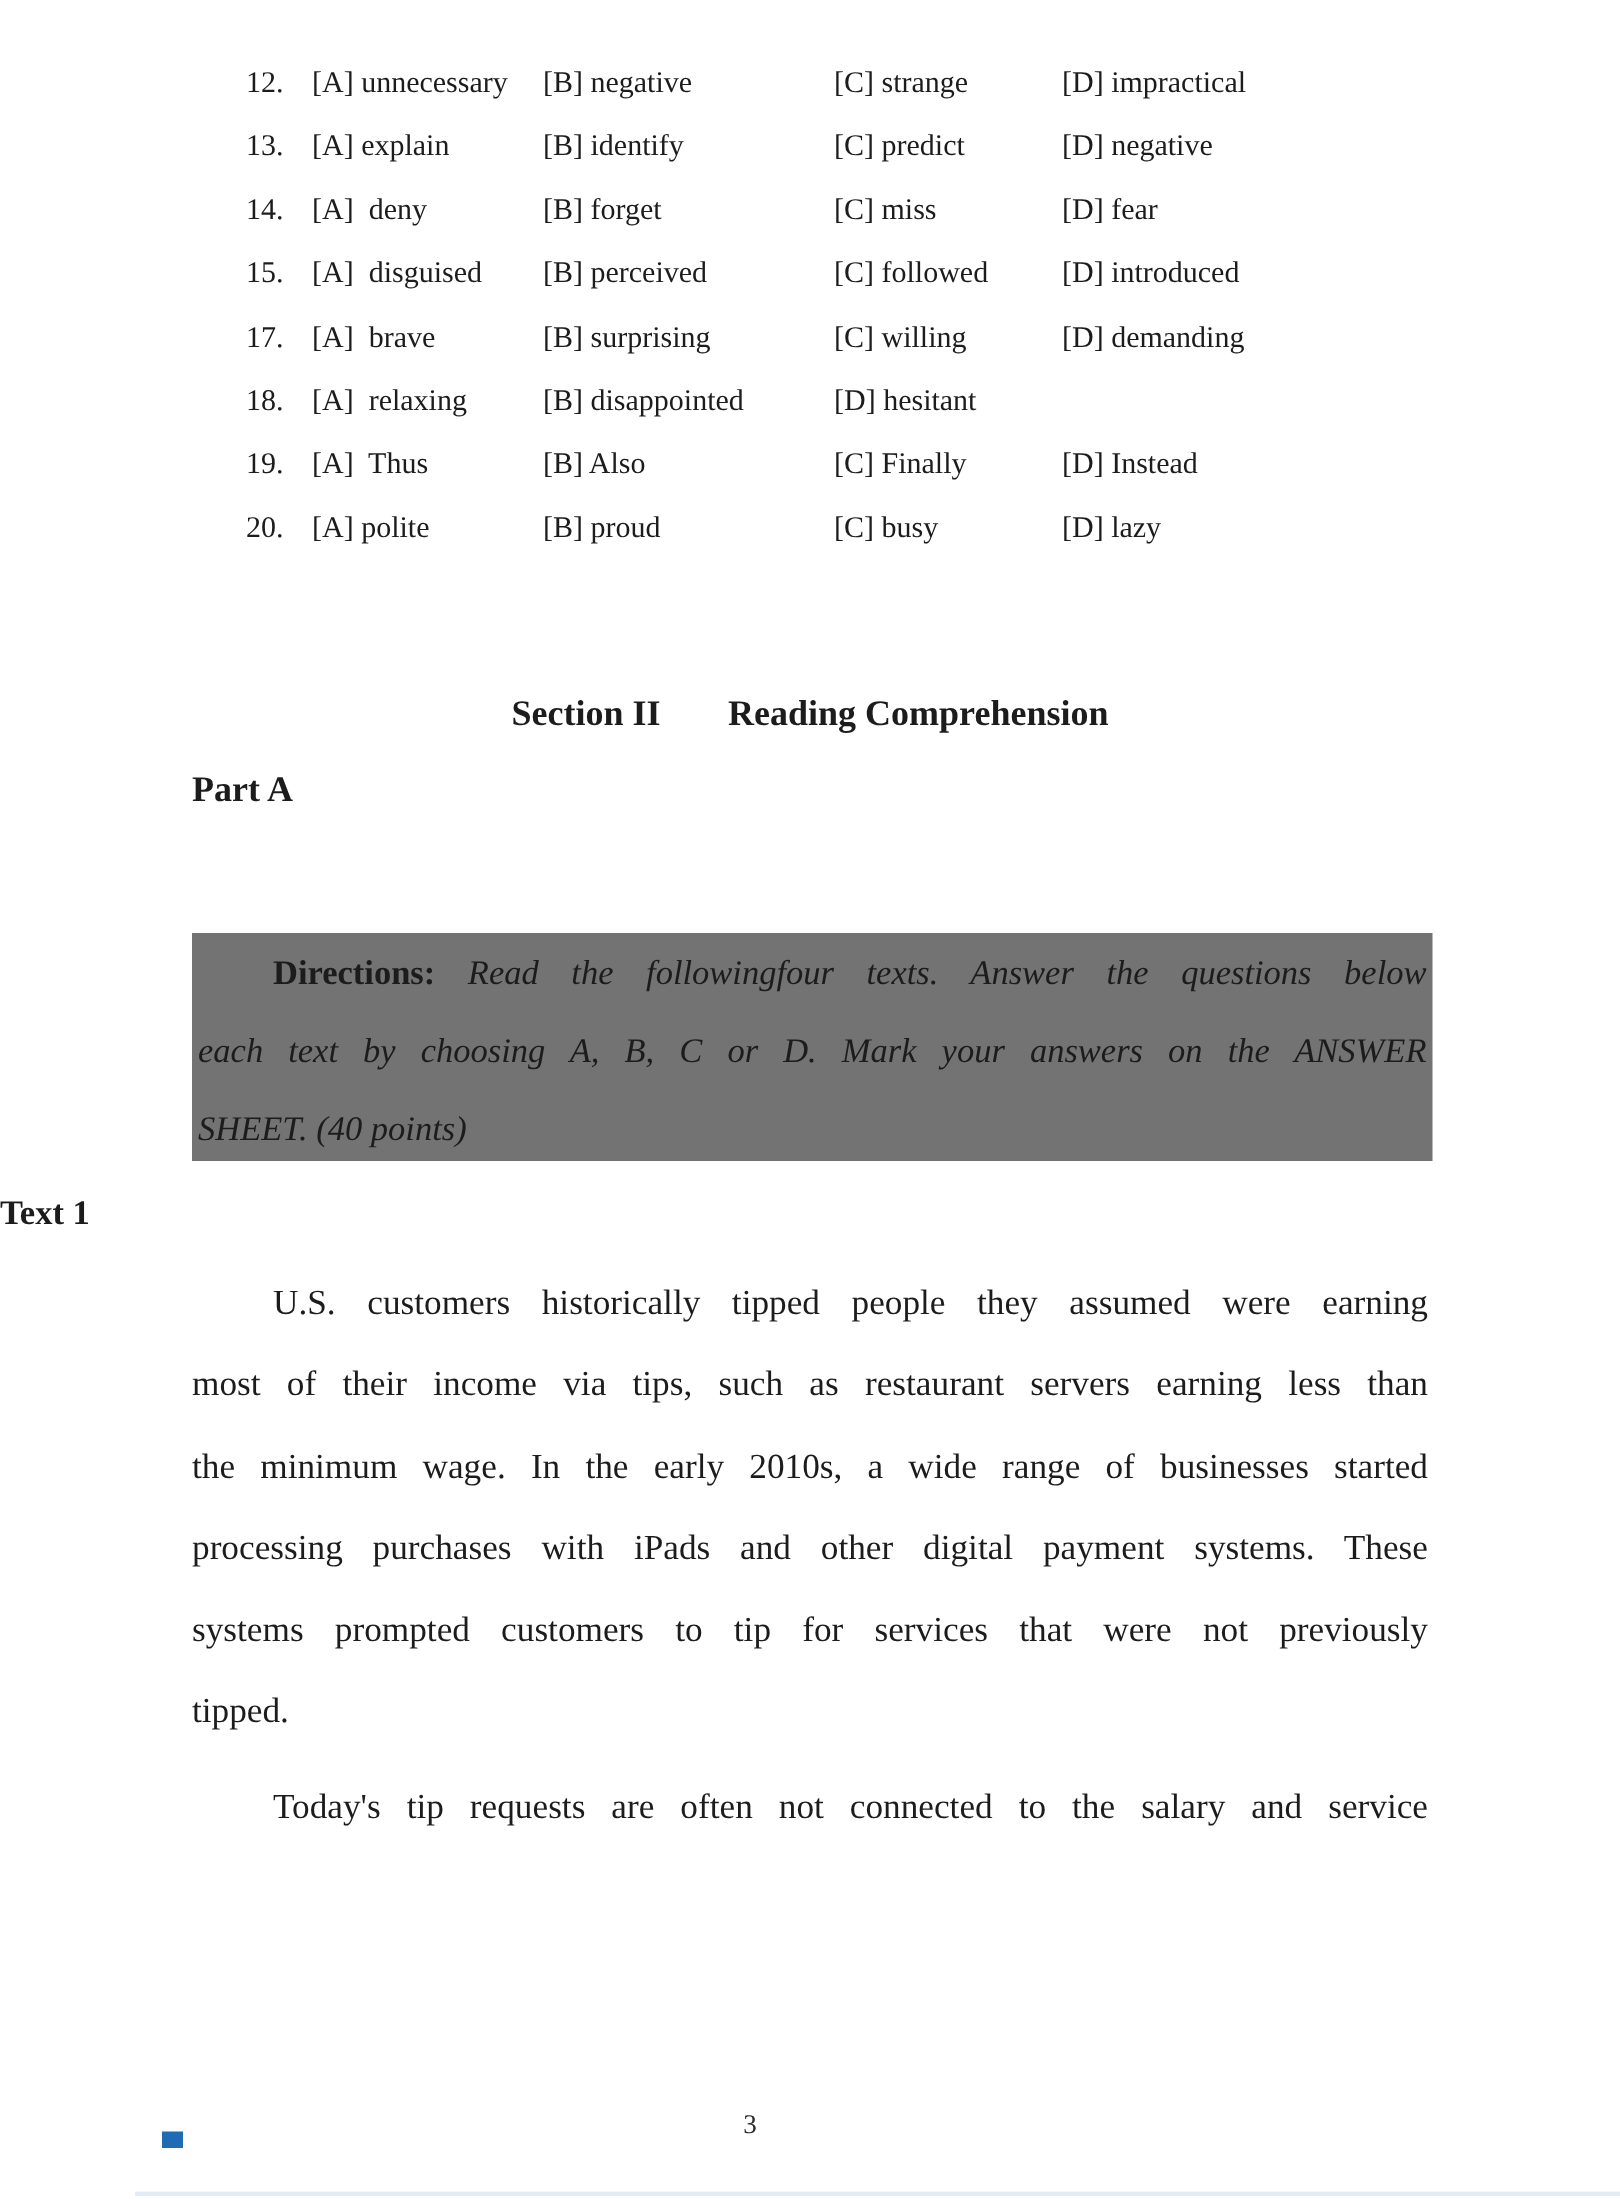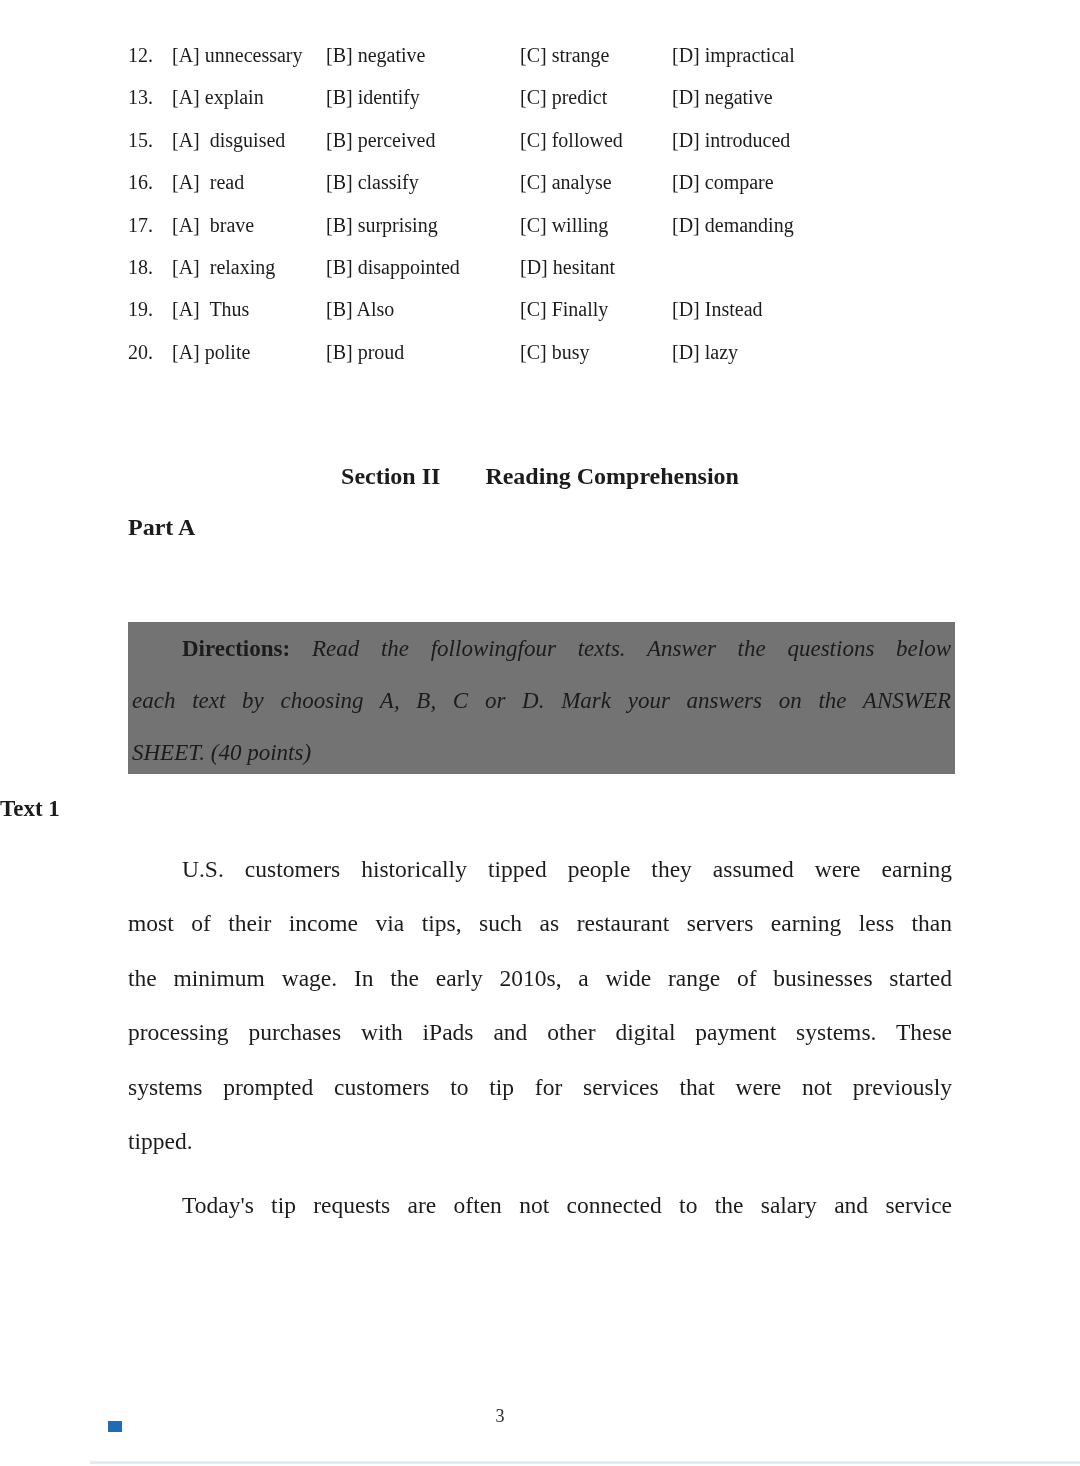--- a/index.html
+++ b/index.html
@@ -6,21 +6,21 @@
   .page{
     position:relative;
     width:1080px;height:1466px;
     background:#ffffff;
     font-family:"Liberation Serif","DejaVu Serif",serif;
     color:#1c1c1c;
     overflow:hidden;
   }
   
   .cloze{position:absolute;top:34px;left:128px;right:60px;font-size:20px;line-height:42.4px;}
-  .q-row{display:flex;}
+  .q-row{display:flex;margin-left:36px;}
   .q-row span{white-space:pre;}
   .q-num{width:44px;}
   .q-a{width:154px;}
   .q-b{width:194px;}
   .q-c{width:152px;}
   .q-d{flex:1;}
   
   .section-heading{position:absolute;top:447px;left:0;width:1080px;text-align:center;font-weight:bold;font-size:24px;margin-top:16px;}
   .section-heading .gap{display:inline-block;width:45px;}
   .part-a{position:absolute;top:514px;left:128px;font-weight:bold;font-size:24px;}
@@ -63,32 +63,32 @@
       <span class="q-d">[D] impractical</span>
     </div>
     <div class="q-row">
       <span class="q-num">13.</span>
       <span class="q-a">[A] explain</span>
       <span class="q-b">[B] identify</span>
       <span class="q-c">[C] predict</span>
       <span class="q-d">[D] negative</span>
     </div>
     <div class="q-row">
+      <span class="q-num">14.</span>
+      <span class="q-a">[A]  deny</span>
+      <span class="q-b">[B] forget</span>
+      <span class="q-c">[C] miss</span>
+      <span class="q-d">[D] fear</span>
+    </div>
+    <div class="q-row">
       <span class="q-num">15.</span>
       <span class="q-a">[A]  disguised</span>
       <span class="q-b">[B] perceived</span>
       <span class="q-c">[C] followed</span>
       <span class="q-d">[D] introduced</span>
-    </div>
-    <div class="q-row">
-      <span class="q-num">16.</span>
-      <span class="q-a">[A]  read</span>
-      <span class="q-b">[B] classify</span>
-      <span class="q-c">[C] analyse</span>
-      <span class="q-d">[D] compare</span>
     </div>
     <div class="q-row">
       <span class="q-num">17.</span>
       <span class="q-a">[A]  brave</span>
       <span class="q-b">[B] surprising</span>
       <span class="q-c">[C] willing</span>
       <span class="q-d">[D] demanding</span>
     </div>
     <div class="q-row">
       <span class="q-num">18.</span>

